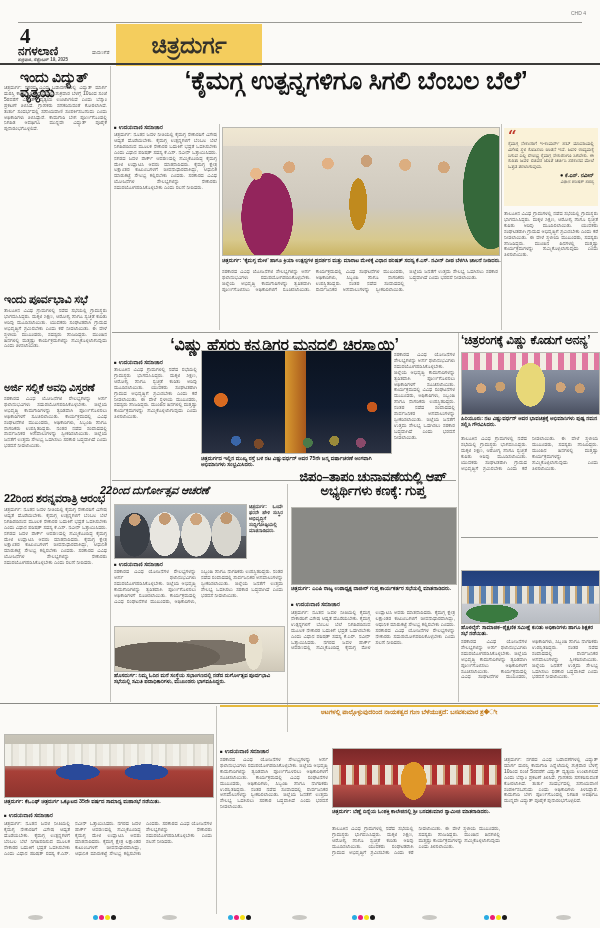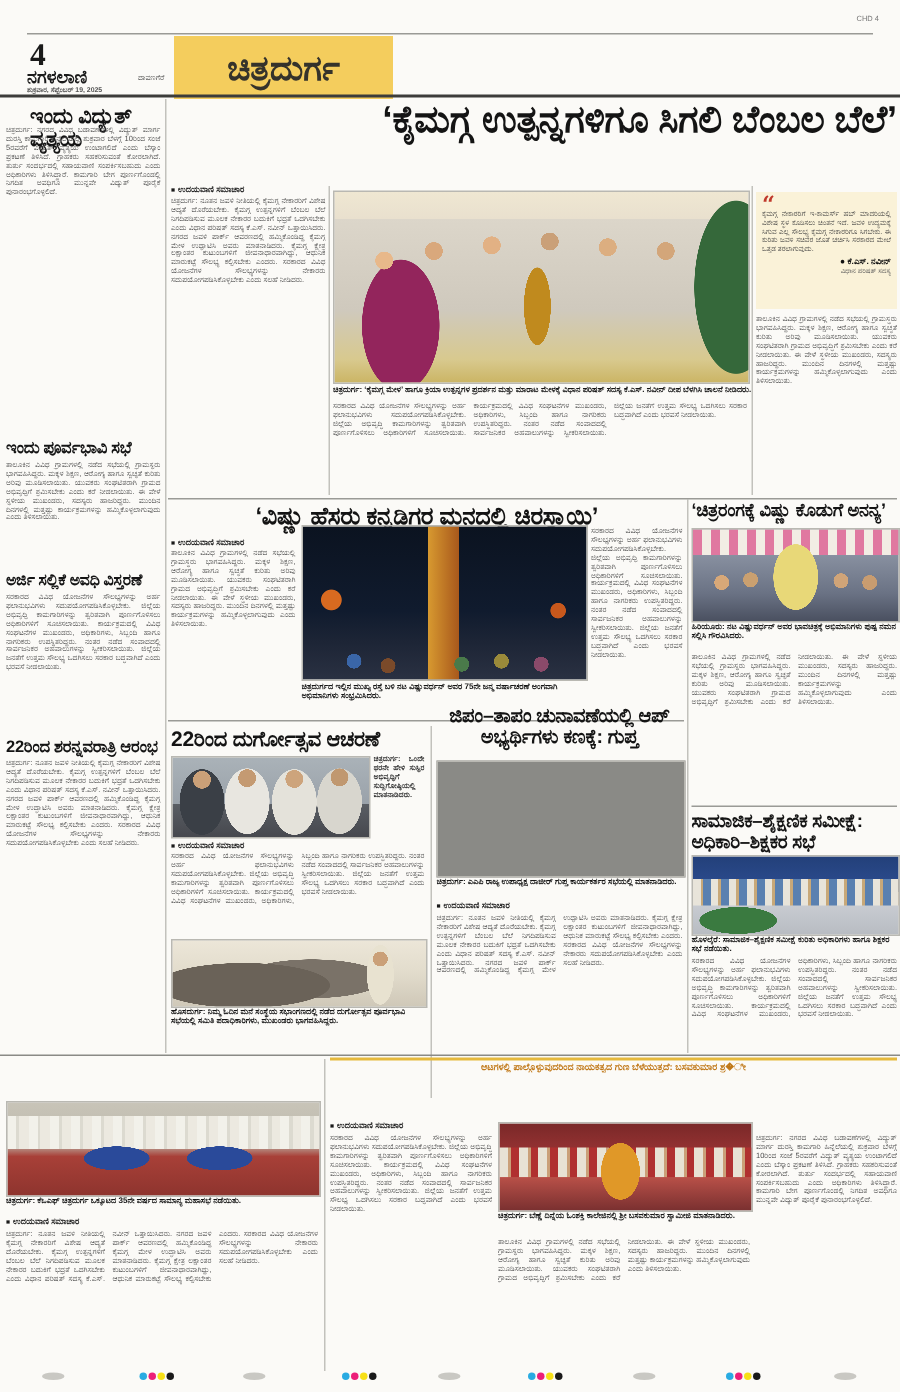--- a/index.html
+++ b/index.html
@@ -131,21 +131,21 @@
 
   <div class="abs headline" style="left:4px;top:294px;width:104px;font-size:11px;">ಇಂದು ಪೂರ್ವಭಾವಿ ಸಭೆ</div>
   <div class="abs body-text" style="left:4px;top:308px;width:103px;height:70px;">ತಾಲೂಕಿನ ವಿವಿಧ ಗ್ರಾಮಗಳಲ್ಲಿ ನಡೆದ ಸಭೆಯಲ್ಲಿ ಗ್ರಾಮಸ್ಥರು ಭಾಗವಹಿಸಿದ್ದರು. ಮಕ್ಕಳ ಶಿಕ್ಷಣ, ಆರೋಗ್ಯ ಹಾಗೂ ಸ್ವಚ್ಛತೆ ಕುರಿತು ಅರಿವು ಮೂಡಿಸಲಾಯಿತು. ಯುವಕರು ಸಂಘಟಿತರಾಗಿ ಗ್ರಾಮದ ಅಭಿವೃದ್ಧಿಗೆ ಶ್ರಮಿಸಬೇಕು ಎಂದು ಕರೆ ನೀಡಲಾಯಿತು. ಈ ವೇಳೆ ಸ್ಥಳೀಯ ಮುಖಂಡರು, ಸದಸ್ಯರು ಹಾಜರಿದ್ದರು. ಮುಂದಿನ ದಿನಗಳಲ್ಲಿ ಮತ್ತಷ್ಟು ಕಾರ್ಯಕ್ರಮಗಳನ್ನು ಹಮ್ಮಿಕೊಳ್ಳಲಾಗುವುದು ಎಂದು ತಿಳಿಸಲಾಯಿತು.</div>
 
   <div class="abs headline" style="left:4px;top:382px;width:104px;font-size:10.5px;">ಅರ್ಜಿ ಸಲ್ಲಿಕೆ ಅವಧಿ ವಿಸ್ತರಣೆ</div>
   <div class="abs body-text" style="left:4px;top:396px;width:103px;height:94px;">ಸರಕಾರದ ವಿವಿಧ ಯೋಜನೆಗಳ ಸೌಲಭ್ಯಗಳನ್ನು ಅರ್ಹ ಫಲಾನುಭವಿಗಳು ಸದುಪಯೋಗಪಡಿಸಿಕೊಳ್ಳಬೇಕು. ಜಿಲ್ಲೆಯ ಅಭಿವೃದ್ಧಿ ಕಾಮಗಾರಿಗಳನ್ನು ತ್ವರಿತವಾಗಿ ಪೂರ್ಣಗೊಳಿಸಲು ಅಧಿಕಾರಿಗಳಿಗೆ ಸೂಚಿಸಲಾಯಿತು. ಕಾರ್ಯಕ್ರಮದಲ್ಲಿ ವಿವಿಧ ಸಂಘಟನೆಗಳ ಮುಖಂಡರು, ಅಧಿಕಾರಿಗಳು, ಸಿಬ್ಬಂದಿ ಹಾಗೂ ನಾಗರಿಕರು ಉಪಸ್ಥಿತರಿದ್ದರು. ನಂತರ ನಡೆದ ಸಂವಾದದಲ್ಲಿ ಸಾರ್ವಜನಿಕರ ಅಹವಾಲುಗಳನ್ನು ಸ್ವೀಕರಿಸಲಾಯಿತು. ಜಿಲ್ಲೆಯ ಜನತೆಗೆ ಉತ್ತಮ ಸೌಲಭ್ಯ ಒದಗಿಸಲು ಸರಕಾರ ಬದ್ಧವಾಗಿದೆ ಎಂದು ಭರವಸೆ ನೀಡಲಾಯಿತು.</div>
 
   <div class="abs headline" style="left:4px;top:493px;width:104px;font-size:11px;">22ರಿಂದ ಶರನ್ನವರಾತ್ರಿ ಆರಂಭ</div>
   <div class="abs body-text" style="left:4px;top:507px;width:103px;height:193px;">ಚಿತ್ರದುರ್ಗ: ನೂತನ ಜವಳಿ ನೀತಿಯಲ್ಲಿ ಕೈಮಗ್ಗ ನೇಕಾರರಿಗೆ ವಿಶೇಷ ಆದ್ಯತೆ ದೊರೆಯಬೇಕು. ಕೈಮಗ್ಗ ಉತ್ಪನ್ನಗಳಿಗೆ ಬೆಂಬಲ ಬೆಲೆ ನಿಗದಿಪಡಿಸುವ ಮೂಲಕ ನೇಕಾರರ ಬದುಕಿಗೆ ಭದ್ರತೆ ಒದಗಿಸಬೇಕು ಎಂದು ವಿಧಾನ ಪರಿಷತ್ ಸದಸ್ಯ ಕೆ.ಎಸ್. ನವೀನ್ ಒತ್ತಾಯಿಸಿದರು. ನಗರದ ಜವಳಿ ಪಾರ್ಕ್ ಆವರಣದಲ್ಲಿ ಹಮ್ಮಿಕೊಂಡಿದ್ದ ಕೈಮಗ್ಗ ಮೇಳ ಉದ್ಘಾಟಿಸಿ ಅವರು ಮಾತನಾಡಿದರು. ಕೈಮಗ್ಗ ಕ್ಷೇತ್ರ ಲಕ್ಷಾಂತರ ಕುಟುಂಬಗಳಿಗೆ ಜೀವನಾಧಾರವಾಗಿದ್ದು, ಆಧುನಿಕ ಮಾರುಕಟ್ಟೆ ಸೌಲಭ್ಯ ಕಲ್ಪಿಸಬೇಕು ಎಂದರು. ಸರಕಾರದ ವಿವಿಧ ಯೋಜನೆಗಳ ಸೌಲಭ್ಯಗಳನ್ನು ನೇಕಾರರು ಸದುಪಯೋಗಪಡಿಸಿಕೊಳ್ಳಬೇಕು ಎಂದು ಸಲಹೆ ನೀಡಿದರು.</div>
 
-  <div class="abs headline centered" style="left:114px;top:67px;width:484px;font-size:25px;text-align:right;">‘ಕೈಮಗ್ಗ ಉತ್ಪನ್ನಗಳಿಗೂ ಸಿಗಲಿ ಬೆಂಬಲ ಬೆಲೆ’</div>
+  <div class="abs headline centered" style="left:114px;top:67px;width:484px;font-size:25px;">‘ಕೈಮಗ್ಗ ಉತ್ಪನ್ನಗಳಿಗೂ ಸಿಗಲಿ ಬೆಂಬಲ ಬೆಲೆ’</div>
 
   <div class="abs byline" style="left:114px;top:124px;width:104px;"><span class="sq">■</span><span>ಉದಯವಾಣಿ ಸಮಾಚಾರ</span></div>
   <div class="abs body-text" style="left:114px;top:132px;width:103px;height:198px;">ಚಿತ್ರದುರ್ಗ: ನೂತನ ಜವಳಿ ನೀತಿಯಲ್ಲಿ ಕೈಮಗ್ಗ ನೇಕಾರರಿಗೆ ವಿಶೇಷ ಆದ್ಯತೆ ದೊರೆಯಬೇಕು. ಕೈಮಗ್ಗ ಉತ್ಪನ್ನಗಳಿಗೆ ಬೆಂಬಲ ಬೆಲೆ ನಿಗದಿಪಡಿಸುವ ಮೂಲಕ ನೇಕಾರರ ಬದುಕಿಗೆ ಭದ್ರತೆ ಒದಗಿಸಬೇಕು ಎಂದು ವಿಧಾನ ಪರಿಷತ್ ಸದಸ್ಯ ಕೆ.ಎಸ್. ನವೀನ್ ಒತ್ತಾಯಿಸಿದರು. ನಗರದ ಜವಳಿ ಪಾರ್ಕ್ ಆವರಣದಲ್ಲಿ ಹಮ್ಮಿಕೊಂಡಿದ್ದ ಕೈಮಗ್ಗ ಮೇಳ ಉದ್ಘಾಟಿಸಿ ಅವರು ಮಾತನಾಡಿದರು. ಕೈಮಗ್ಗ ಕ್ಷೇತ್ರ ಲಕ್ಷಾಂತರ ಕುಟುಂಬಗಳಿಗೆ ಜೀವನಾಧಾರವಾಗಿದ್ದು, ಆಧುನಿಕ ಮಾರುಕಟ್ಟೆ ಸೌಲಭ್ಯ ಕಲ್ಪಿಸಬೇಕು ಎಂದರು. ಸರಕಾರದ ವಿವಿಧ ಯೋಜನೆಗಳ ಸೌಲಭ್ಯಗಳನ್ನು ನೇಕಾರರು ಸದುಪಯೋಗಪಡಿಸಿಕೊಳ್ಳಬೇಕು ಎಂದು ಸಲಹೆ ನೀಡಿದರು.</div>
 
   <div class="photo ph-lead" style="left:222px;top:127px;width:276px;height:127px;"></div>
   <div class="abs caption" style="left:222px;top:257px;width:376px;height:9px;white-space:nowrap;">ಚಿತ್ರದುರ್ಗ: ‘ಕೈಮಗ್ಗ ಮೇಳ’ ಹಾಗೂ ಕ್ರಿಯಾ ಉತ್ಪನ್ನಗಳ ಪ್ರದರ್ಶನ ಮತ್ತು ಮಾರಾಟ ಮೇಳಕ್ಕೆ ವಿಧಾನ ಪರಿಷತ್ ಸದಸ್ಯ ಕೆ.ಎಸ್. ನವೀನ್ ದೀಪ ಬೆಳಗಿಸಿ ಚಾಲನೆ ನೀಡಿದರು.</div>
   <div class="abs body-text cols3" style="left:222px;top:269px;width:276px;height:61px;">ಸರಕಾರದ ವಿವಿಧ ಯೋಜನೆಗಳ ಸೌಲಭ್ಯಗಳನ್ನು ಅರ್ಹ ಫಲಾನುಭವಿಗಳು ಸದುಪಯೋಗಪಡಿಸಿಕೊಳ್ಳಬೇಕು. ಜಿಲ್ಲೆಯ ಅಭಿವೃದ್ಧಿ ಕಾಮಗಾರಿಗಳನ್ನು ತ್ವರಿತವಾಗಿ ಪೂರ್ಣಗೊಳಿಸಲು ಅಧಿಕಾರಿಗಳಿಗೆ ಸೂಚಿಸಲಾಯಿತು. ಕಾರ್ಯಕ್ರಮದಲ್ಲಿ ವಿವಿಧ ಸಂಘಟನೆಗಳ ಮುಖಂಡರು, ಅಧಿಕಾರಿಗಳು, ಸಿಬ್ಬಂದಿ ಹಾಗೂ ನಾಗರಿಕರು ಉಪಸ್ಥಿತರಿದ್ದರು. ನಂತರ ನಡೆದ ಸಂವಾದದಲ್ಲಿ ಸಾರ್ವಜನಿಕರ ಅಹವಾಲುಗಳನ್ನು ಸ್ವೀಕರಿಸಲಾಯಿತು. ಜಿಲ್ಲೆಯ ಜನತೆಗೆ ಉತ್ತಮ ಸೌಲಭ್ಯ ಒದಗಿಸಲು ಸರಕಾರ ಬದ್ಧವಾಗಿದೆ ಎಂದು ಭರವಸೆ ನೀಡಲಾಯಿತು.</div>
 
   <div class="abs quote-box" style="left:504px;top:128px;width:94px;height:78px;">
     <div class="quote-mark">“</div>
@@ -155,40 +155,39 @@
   </div>
   <div class="abs body-text" style="left:504px;top:211px;width:94px;height:119px;">ತಾಲೂಕಿನ ವಿವಿಧ ಗ್ರಾಮಗಳಲ್ಲಿ ನಡೆದ ಸಭೆಯಲ್ಲಿ ಗ್ರಾಮಸ್ಥರು ಭಾಗವಹಿಸಿದ್ದರು. ಮಕ್ಕಳ ಶಿಕ್ಷಣ, ಆರೋಗ್ಯ ಹಾಗೂ ಸ್ವಚ್ಛತೆ ಕುರಿತು ಅರಿವು ಮೂಡಿಸಲಾಯಿತು. ಯುವಕರು ಸಂಘಟಿತರಾಗಿ ಗ್ರಾಮದ ಅಭಿವೃದ್ಧಿಗೆ ಶ್ರಮಿಸಬೇಕು ಎಂದು ಕರೆ ನೀಡಲಾಯಿತು. ಈ ವೇಳೆ ಸ್ಥಳೀಯ ಮುಖಂಡರು, ಸದಸ್ಯರು ಹಾಜರಿದ್ದರು. ಮುಂದಿನ ದಿನಗಳಲ್ಲಿ ಮತ್ತಷ್ಟು ಕಾರ್ಯಕ್ರಮಗಳನ್ನು ಹಮ್ಮಿಕೊಳ್ಳಲಾಗುವುದು ಎಂದು ತಿಳಿಸಲಾಯಿತು.</div>
 
   <div class="abs headline centered" style="left:114px;top:336px;width:341px;font-size:16px;">‘ವಿಷ್ಣು ಹೆಸರು ಕನ್ನಡಿಗರ ಮನದಲ್ಲಿ ಚಿರಸ್ಥಾಯಿ’</div>
   <div class="abs byline" style="left:114px;top:359px;width:84px;"><span class="sq">■</span><span>ಉದಯವಾಣಿ ಸಮಾಚಾರ</span></div>
   <div class="abs body-text" style="left:114px;top:367px;width:83px;height:111px;">ತಾಲೂಕಿನ ವಿವಿಧ ಗ್ರಾಮಗಳಲ್ಲಿ ನಡೆದ ಸಭೆಯಲ್ಲಿ ಗ್ರಾಮಸ್ಥರು ಭಾಗವಹಿಸಿದ್ದರು. ಮಕ್ಕಳ ಶಿಕ್ಷಣ, ಆರೋಗ್ಯ ಹಾಗೂ ಸ್ವಚ್ಛತೆ ಕುರಿತು ಅರಿವು ಮೂಡಿಸಲಾಯಿತು. ಯುವಕರು ಸಂಘಟಿತರಾಗಿ ಗ್ರಾಮದ ಅಭಿವೃದ್ಧಿಗೆ ಶ್ರಮಿಸಬೇಕು ಎಂದು ಕರೆ ನೀಡಲಾಯಿತು. ಈ ವೇಳೆ ಸ್ಥಳೀಯ ಮುಖಂಡರು, ಸದಸ್ಯರು ಹಾಜರಿದ್ದರು. ಮುಂದಿನ ದಿನಗಳಲ್ಲಿ ಮತ್ತಷ್ಟು ಕಾರ್ಯಕ್ರಮಗಳನ್ನು ಹಮ್ಮಿಕೊಳ್ಳಲಾಗುವುದು ಎಂದು ತಿಳಿಸಲಾಯಿತು.</div>
   <div class="photo ph-night" style="left:201px;top:350px;width:189px;height:102px;"></div>
   <div class="abs caption" style="left:201px;top:455px;width:189px;height:14px;">ಚಿತ್ರದುರ್ಗದ ಇಲ್ಲಿನ ಮುಖ್ಯ ರಸ್ತೆ ಬಳಿ ನಟ ವಿಷ್ಣುವರ್ಧನ್ ಅವರ 75ನೇ ಜನ್ಮ ವರ್ಷಾಚರಣೆ ಅಂಗವಾಗಿ ಅಭಿಮಾನಿಗಳು ಸಂಭ್ರಮಿಸಿದರು.</div>
   <div class="abs body-text" style="left:394px;top:352px;width:61px;height:126px;">ಸರಕಾರದ ವಿವಿಧ ಯೋಜನೆಗಳ ಸೌಲಭ್ಯಗಳನ್ನು ಅರ್ಹ ಫಲಾನುಭವಿಗಳು ಸದುಪಯೋಗಪಡಿಸಿಕೊಳ್ಳಬೇಕು. ಜಿಲ್ಲೆಯ ಅಭಿವೃದ್ಧಿ ಕಾಮಗಾರಿಗಳನ್ನು ತ್ವರಿತವಾಗಿ ಪೂರ್ಣಗೊಳಿಸಲು ಅಧಿಕಾರಿಗಳಿಗೆ ಸೂಚಿಸಲಾಯಿತು. ಕಾರ್ಯಕ್ರಮದಲ್ಲಿ ವಿವಿಧ ಸಂಘಟನೆಗಳ ಮುಖಂಡರು, ಅಧಿಕಾರಿಗಳು, ಸಿಬ್ಬಂದಿ ಹಾಗೂ ನಾಗರಿಕರು ಉಪಸ್ಥಿತರಿದ್ದರು. ನಂತರ ನಡೆದ ಸಂವಾದದಲ್ಲಿ ಸಾರ್ವಜನಿಕರ ಅಹವಾಲುಗಳನ್ನು ಸ್ವೀಕರಿಸಲಾಯಿತು. ಜಿಲ್ಲೆಯ ಜನತೆಗೆ ಉತ್ತಮ ಸೌಲಭ್ಯ ಒದಗಿಸಲು ಸರಕಾರ ಬದ್ಧವಾಗಿದೆ ಎಂದು ಭರವಸೆ ನೀಡಲಾಯಿತು.</div>
 
-  <div class="abs headline" style="left:114px;top:485px;width:169px;font-size:14px;">22ರಿಂದ ದುರ್ಗೋತ್ಸವ ಆಚರಣೆ</div>
+  <div class="abs headline" style="left:100px;top:485px;width:169px;font-size:11px;font-style:italic;">22ರಿಂದ ದುರ್ಗೋತ್ಸವ ಆಚರಣೆ</div>
   <div class="photo ph-durg" style="left:114px;top:504px;width:131px;height:53px;"></div>
   <div class="abs body-text" style="left:249px;top:504px;width:34px;height:53px;font-weight:bold;color:#333;">ಚಿತ್ರದುರ್ಗ: ಒಂದೇ ಥರನೇ ಹೇಳಿ ಸುಸ್ಥಿರ ಅಭಿವೃದ್ಧಿಗೆ ಸುದ್ದಿಗೋಷ್ಠಿಯಲ್ಲಿ ಮಾತನಾಡಿದರು.</div>
   <div class="abs byline" style="left:114px;top:561px;width:84px;"><span class="sq">■</span><span>ಉದಯವಾಣಿ ಸಮಾಚಾರ</span></div>
   <div class="abs body-text cols2" style="left:114px;top:569px;width:169px;height:54px;">ಸರಕಾರದ ವಿವಿಧ ಯೋಜನೆಗಳ ಸೌಲಭ್ಯಗಳನ್ನು ಅರ್ಹ ಫಲಾನುಭವಿಗಳು ಸದುಪಯೋಗಪಡಿಸಿಕೊಳ್ಳಬೇಕು. ಜಿಲ್ಲೆಯ ಅಭಿವೃದ್ಧಿ ಕಾಮಗಾರಿಗಳನ್ನು ತ್ವರಿತವಾಗಿ ಪೂರ್ಣಗೊಳಿಸಲು ಅಧಿಕಾರಿಗಳಿಗೆ ಸೂಚಿಸಲಾಯಿತು. ಕಾರ್ಯಕ್ರಮದಲ್ಲಿ ವಿವಿಧ ಸಂಘಟನೆಗಳ ಮುಖಂಡರು, ಅಧಿಕಾರಿಗಳು, ಸಿಬ್ಬಂದಿ ಹಾಗೂ ನಾಗರಿಕರು ಉಪಸ್ಥಿತರಿದ್ದರು. ನಂತರ ನಡೆದ ಸಂವಾದದಲ್ಲಿ ಸಾರ್ವಜನಿಕರ ಅಹವಾಲುಗಳನ್ನು ಸ್ವೀಕರಿಸಲಾಯಿತು. ಜಿಲ್ಲೆಯ ಜನತೆಗೆ ಉತ್ತಮ ಸೌಲಭ್ಯ ಒದಗಿಸಲು ಸರಕಾರ ಬದ್ಧವಾಗಿದೆ ಎಂದು ಭರವಸೆ ನೀಡಲಾಯಿತು.</div>
   <div class="photo ph-class" style="left:114px;top:626px;width:169px;height:44px;"></div>
   <div class="abs caption" style="left:114px;top:672px;width:169px;height:27px;">ಹೊಸದುರ್ಗ: ನಿಮ್ಮ ಓದಿನ ಮನೆ ಸಂಸ್ಥೆಯ ಸಭಾಂಗಣದಲ್ಲಿ ನಡೆದ ದುರ್ಗೋತ್ಸವ ಪೂರ್ವಭಾವಿ ಸಭೆಯಲ್ಲಿ ಸಮಿತಿ ಪದಾಧಿಕಾರಿಗಳು, ಮುಖಂಡರು ಭಾಗವಹಿಸಿದ್ದರು.</div>
 
   <div class="abs headline centered" style="left:291px;top:470px;width:164px;font-size:13px;">ಜಿಪಂ–ತಾಪಂ ಚುನಾವಣೆಯಲ್ಲಿ ಆಪ್ ಅಭ್ಯರ್ಥಿಗಳು ಕಣಕ್ಕೆ: ಗುಪ್ತ</div>
   <div class="photo ph-aap" style="left:291px;top:507px;width:164px;height:76px;"></div>
   <div class="abs caption" style="left:291px;top:585px;width:164px;height:14px;">ಚಿತ್ರದುರ್ಗ: ಎಎಪಿ ರಾಜ್ಯ ಉಪಾಧ್ಯಕ್ಷ ದಾಜೀರ್ ಗುಪ್ತ ಕಾರ್ಯಕರ್ತರ ಸಭೆಯಲ್ಲಿ ಮಾತನಾಡಿದರು.</div>
   <div class="abs byline" style="left:291px;top:601px;width:84px;"><span class="sq">■</span><span>ಉದಯವಾಣಿ ಸಮಾಚಾರ</span></div>
   <div class="abs body-text cols2" style="left:291px;top:610px;width:164px;height:122px;">ಚಿತ್ರದುರ್ಗ: ನೂತನ ಜವಳಿ ನೀತಿಯಲ್ಲಿ ಕೈಮಗ್ಗ ನೇಕಾರರಿಗೆ ವಿಶೇಷ ಆದ್ಯತೆ ದೊರೆಯಬೇಕು. ಕೈಮಗ್ಗ ಉತ್ಪನ್ನಗಳಿಗೆ ಬೆಂಬಲ ಬೆಲೆ ನಿಗದಿಪಡಿಸುವ ಮೂಲಕ ನೇಕಾರರ ಬದುಕಿಗೆ ಭದ್ರತೆ ಒದಗಿಸಬೇಕು ಎಂದು ವಿಧಾನ ಪರಿಷತ್ ಸದಸ್ಯ ಕೆ.ಎಸ್. ನವೀನ್ ಒತ್ತಾಯಿಸಿದರು. ನಗರದ ಜವಳಿ ಪಾರ್ಕ್ ಆವರಣದಲ್ಲಿ ಹಮ್ಮಿಕೊಂಡಿದ್ದ ಕೈಮಗ್ಗ ಮೇಳ ಉದ್ಘಾಟಿಸಿ ಅವರು ಮಾತನಾಡಿದರು. ಕೈಮಗ್ಗ ಕ್ಷೇತ್ರ ಲಕ್ಷಾಂತರ ಕುಟುಂಬಗಳಿಗೆ ಜೀವನಾಧಾರವಾಗಿದ್ದು, ಆಧುನಿಕ ಮಾರುಕಟ್ಟೆ ಸೌಲಭ್ಯ ಕಲ್ಪಿಸಬೇಕು ಎಂದರು. ಸರಕಾರದ ವಿವಿಧ ಯೋಜನೆಗಳ ಸೌಲಭ್ಯಗಳನ್ನು ನೇಕಾರರು ಸದುಪಯೋಗಪಡಿಸಿಕೊಳ್ಳಬೇಕು ಎಂದು ಸಲಹೆ ನೀಡಿದರು.</div>
 
   <div class="abs headline" style="left:461px;top:334px;width:137px;font-size:12px;">‘ಚಿತ್ರರಂಗಕ್ಕೆ ವಿಷ್ಣು ಕೊಡುಗೆ ಅನನ್ಯ’</div>
   <div class="photo ph-tribute" style="left:461px;top:352px;width:137px;height:61px;"></div>
   <div class="abs caption" style="left:461px;top:415px;width:137px;height:19px;">ಹಿರಿಯೂರು: ನಟ ವಿಷ್ಣುವರ್ಧನ್ ಅವರ ಭಾವಚಿತ್ರಕ್ಕೆ ಅಭಿಮಾನಿಗಳು ಪುಷ್ಪ ನಮನ ಸಲ್ಲಿಸಿ ಗೌರವಿಸಿದರು.</div>
   <div class="abs body-text cols2" style="left:461px;top:436px;width:137px;height:98px;">ತಾಲೂಕಿನ ವಿವಿಧ ಗ್ರಾಮಗಳಲ್ಲಿ ನಡೆದ ಸಭೆಯಲ್ಲಿ ಗ್ರಾಮಸ್ಥರು ಭಾಗವಹಿಸಿದ್ದರು. ಮಕ್ಕಳ ಶಿಕ್ಷಣ, ಆರೋಗ್ಯ ಹಾಗೂ ಸ್ವಚ್ಛತೆ ಕುರಿತು ಅರಿವು ಮೂಡಿಸಲಾಯಿತು. ಯುವಕರು ಸಂಘಟಿತರಾಗಿ ಗ್ರಾಮದ ಅಭಿವೃದ್ಧಿಗೆ ಶ್ರಮಿಸಬೇಕು ಎಂದು ಕರೆ ನೀಡಲಾಯಿತು. ಈ ವೇಳೆ ಸ್ಥಳೀಯ ಮುಖಂಡರು, ಸದಸ್ಯರು ಹಾಜರಿದ್ದರು. ಮುಂದಿನ ದಿನಗಳಲ್ಲಿ ಮತ್ತಷ್ಟು ಕಾರ್ಯಕ್ರಮಗಳನ್ನು ಹಮ್ಮಿಕೊಳ್ಳಲಾಗುವುದು ಎಂದು ತಿಳಿಸಲಾಯಿತು.</div>
 
-  <div class="abs headline" style="left:461px;top:541px;width:137px;font-size:12.5px;">ಸಾಮಾಜಿಕ–ಶೈಕ್ಷಣಿಕ ಸಮೀಕ್ಷೆ: ಅಧಿಕಾರಿ–ಶಿಕ್ಷಕರ ಸಭೆ</div>
   <div class="photo ph-survey" style="left:461px;top:570px;width:137px;height:52px;"></div>
   <div class="abs caption" style="left:461px;top:624px;width:137px;height:13px;">ಹೊಳಲ್ಕೆರೆ: ಸಾಮಾಜಿಕ–ಶೈಕ್ಷಣಿಕ ಸಮೀಕ್ಷೆ ಕುರಿತು ಅಧಿಕಾರಿಗಳು ಹಾಗೂ ಶಿಕ್ಷಕರ ಸಭೆ ನಡೆಯಿತು.</div>
   <div class="abs body-text cols2" style="left:461px;top:639px;width:137px;height:61px;">ಸರಕಾರದ ವಿವಿಧ ಯೋಜನೆಗಳ ಸೌಲಭ್ಯಗಳನ್ನು ಅರ್ಹ ಫಲಾನುಭವಿಗಳು ಸದುಪಯೋಗಪಡಿಸಿಕೊಳ್ಳಬೇಕು. ಜಿಲ್ಲೆಯ ಅಭಿವೃದ್ಧಿ ಕಾಮಗಾರಿಗಳನ್ನು ತ್ವರಿತವಾಗಿ ಪೂರ್ಣಗೊಳಿಸಲು ಅಧಿಕಾರಿಗಳಿಗೆ ಸೂಚಿಸಲಾಯಿತು. ಕಾರ್ಯಕ್ರಮದಲ್ಲಿ ವಿವಿಧ ಸಂಘಟನೆಗಳ ಮುಖಂಡರು, ಅಧಿಕಾರಿಗಳು, ಸಿಬ್ಬಂದಿ ಹಾಗೂ ನಾಗರಿಕರು ಉಪಸ್ಥಿತರಿದ್ದರು. ನಂತರ ನಡೆದ ಸಂವಾದದಲ್ಲಿ ಸಾರ್ವಜನಿಕರ ಅಹವಾಲುಗಳನ್ನು ಸ್ವೀಕರಿಸಲಾಯಿತು. ಜಿಲ್ಲೆಯ ಜನತೆಗೆ ಉತ್ತಮ ಸೌಲಭ್ಯ ಒದಗಿಸಲು ಸರಕಾರ ಬದ್ಧವಾಗಿದೆ ಎಂದು ಭರವಸೆ ನೀಡಲಾಯಿತು.</div>
 
   <div class="photo ph-kof" style="left:4px;top:734px;width:208px;height:62px;"></div>
   <div class="abs caption" style="left:4px;top:798px;width:208px;height:12px;">ಚಿತ್ರದುರ್ಗ: ಕೆಒಎಫ್ ಚಿತ್ರದುರ್ಗ ಒಕ್ಕೂಟದ 35ನೇ ವರ್ಷದ ಸಾಮಾನ್ಯ ಮಹಾಸಭೆ ನಡೆಯಿತು.</div>
   <div class="abs byline" style="left:4px;top:812px;width:84px;"><span class="sq">■</span><span>ಉದಯವಾಣಿ ಸಮಾಚಾರ</span></div>
   <div class="abs body-text cols3" style="left:4px;top:821px;width:208px;height:92px;">ಚಿತ್ರದುರ್ಗ: ನೂತನ ಜವಳಿ ನೀತಿಯಲ್ಲಿ ಕೈಮಗ್ಗ ನೇಕಾರರಿಗೆ ವಿಶೇಷ ಆದ್ಯತೆ ದೊರೆಯಬೇಕು. ಕೈಮಗ್ಗ ಉತ್ಪನ್ನಗಳಿಗೆ ಬೆಂಬಲ ಬೆಲೆ ನಿಗದಿಪಡಿಸುವ ಮೂಲಕ ನೇಕಾರರ ಬದುಕಿಗೆ ಭದ್ರತೆ ಒದಗಿಸಬೇಕು ಎಂದು ವಿಧಾನ ಪರಿಷತ್ ಸದಸ್ಯ ಕೆ.ಎಸ್. ನವೀನ್ ಒತ್ತಾಯಿಸಿದರು. ನಗರದ ಜವಳಿ ಪಾರ್ಕ್ ಆವರಣದಲ್ಲಿ ಹಮ್ಮಿಕೊಂಡಿದ್ದ ಕೈಮಗ್ಗ ಮೇಳ ಉದ್ಘಾಟಿಸಿ ಅವರು ಮಾತನಾಡಿದರು. ಕೈಮಗ್ಗ ಕ್ಷೇತ್ರ ಲಕ್ಷಾಂತರ ಕುಟುಂಬಗಳಿಗೆ ಜೀವನಾಧಾರವಾಗಿದ್ದು, ಆಧುನಿಕ ಮಾರುಕಟ್ಟೆ ಸೌಲಭ್ಯ ಕಲ್ಪಿಸಬೇಕು ಎಂದರು. ಸರಕಾರದ ವಿವಿಧ ಯೋಜನೆಗಳ ಸೌಲಭ್ಯಗಳನ್ನು ನೇಕಾರರು ಸದುಪಯೋಗಪಡಿಸಿಕೊಳ್ಳಬೇಕು ಎಂದು ಸಲಹೆ ನೀಡಿದರು.</div>
 
   <div class="abs kicker" style="left:220px;top:708px;width:378px;">ಆಟಗಳಲ್ಲಿ ಪಾಲ್ಗೊಳ್ಳುವುದರಿಂದ ನಾಯಕತ್ವದ ಗುಣ ಬೆಳೆಯುತ್ತದೆ: ಬಸವಕುಮಾರ ಶ್ರ�ೀ</div>

